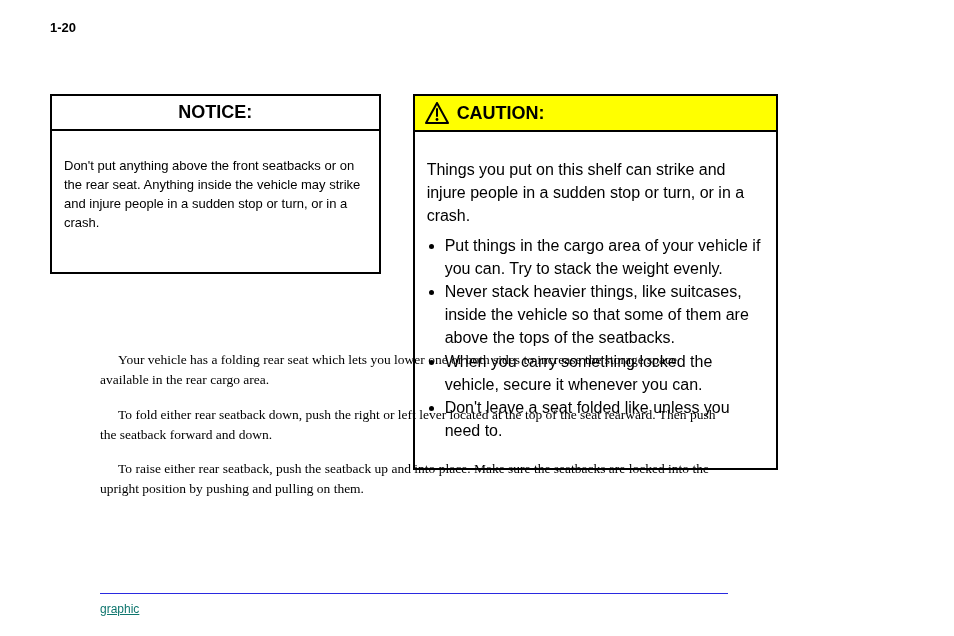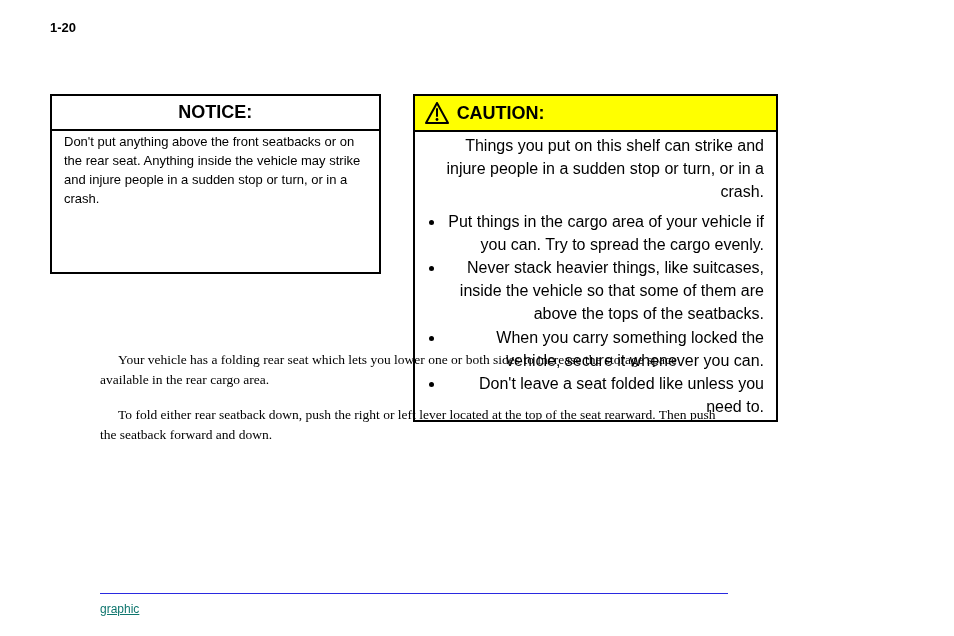--- a/index.html
+++ b/index.html
@@ -6,21 +6,21 @@
   html, body { width: 954px; height: 636px; background: #fff; font-family: Arial, Helvetica, sans-serif; color: #000; }
   .page { width: 828px; height: 636px; position: relative; border-radius: 16px; }
   .page-number { position: absolute; top: 20px; left: 50px; font-size: 13px; font-weight: bold; }
   .boxes { position: absolute; top: 94px; left: 50px; right: 50px; display: flex; gap: 32px; }
   .notice-box { border: 2px solid #000; width: 380px; }
   .notice-header { display: flex; align-items: center; padding: 6px 10px; border-bottom: 2px solid #000; font-weight: bold; font-size: 18px; }
   .notice-header.plain { background: #fff; justify-content: center; }
   .notice-header.caution { background: #ffff00; }
   .caution-label { margin-left: 8px; }
   .warning-icon { width: 24px; height: 22px; display: inline-block; }
-  .notice-body { padding: 2px 12px; font-size: 13px; line-height: 1.45; }
+  .notice-body { padding: 26px 12px; font-size: 13px; line-height: 1.45; }
   .paragraphs { position: absolute; top: 350px; left: 100px; right: 100px; font-size: 13.5px; line-height: 1.5; font-family: Liberation Serif, serif; }
   .paragraphs p { margin-bottom: 14px; text-indent: 18px; }
   .footer-image-rule { position: absolute; left: 100px; right: 100px; bottom: 42px; height: 0; border-top: 1px solid #2a2ae0; }
   .footer-image-label { position: absolute; left: 100px; bottom: 20px; font-size: 12px; color: #0f766e; text-decoration: underline; cursor: pointer; }
 </style>
 </head>
 <body>
 <div class="page">
 
   <div class="page-number">1-20</div>
@@ -29,45 +29,46 @@
 
     <div class="notice-box" style="height:180px;">
       <div class="notice-header plain">
         <span>NOTICE:</span>
       </div>
       <div class="notice-body">
         <span>Don't put anything above the front seatbacks or on the rear seat. Anything inside the vehicle may strike and injure people in a sudden stop or turn, or in a crash.</span>
       </div>
     </div>
 
-    <div class="notice-box" style="width:420px;text-align:right;">
+    <div class="notice-box" style="width:420px;">
       <div class="notice-header caution">
         <span class="warning-icon">
           <svg viewBox="0 0 24 22" width="24" height="22">
             <polygon points="12,1 23,21 1,21" fill="none" stroke="#000" stroke-width="2" stroke-linejoin="round"></polygon>
             <line x1="12" y1="7" x2="12" y2="14" stroke="#000" stroke-width="2" stroke-linecap="round"></line>
             <circle cx="12" cy="17.5" r="1.4" fill="#000"></circle>
           </svg>
         </span>
         <span class="caution-label">CAUTION:</span>
       </div>
       <div class="notice-body" style="font-size:16px;">
         <p style="margin-bottom:6px;">Things you put on this shelf can strike and injure people in a sudden stop or turn, or in a crash.</p>
         <ul style="padding-left:18px;">
-          <li>Put things in the cargo area of your vehicle if you can. Try to spread the cargo evenly.</li>
+          <li>Put things in the cargo area of your vehicle if you can. Try to stack the weight evenly.</li>
           <li>Never stack heavier things, like suitcases, inside the vehicle so that some of them are above the tops of the seatbacks.</li>
           <li>When you carry something locked the vehicle, secure it whenever you can.</li>
           <li>Don't leave a seat folded like unless you need to.</li>
         </ul>
       </div>
     </div>
 
   </div>
 
   <div class="paragraphs">
     <p>Your vehicle has a folding rear seat which lets you lower one or both sides to increase the storage space available in the rear cargo area.</p>
     <p>To fold either rear seatback down, push the right or left lever located at the top of the seat rearward. Then push the seatback forward and down.</p>
+    <p>To raise either rear seatback, push the seatback up and into place. Make sure the seatbacks are locked into the upright position by pushing and pulling on them.</p>
   </div>
 
   <div class="footer-image-rule"></div>
   <a class="footer-image-label">graphic</a>
 
 </div>
 
 </body></html>

